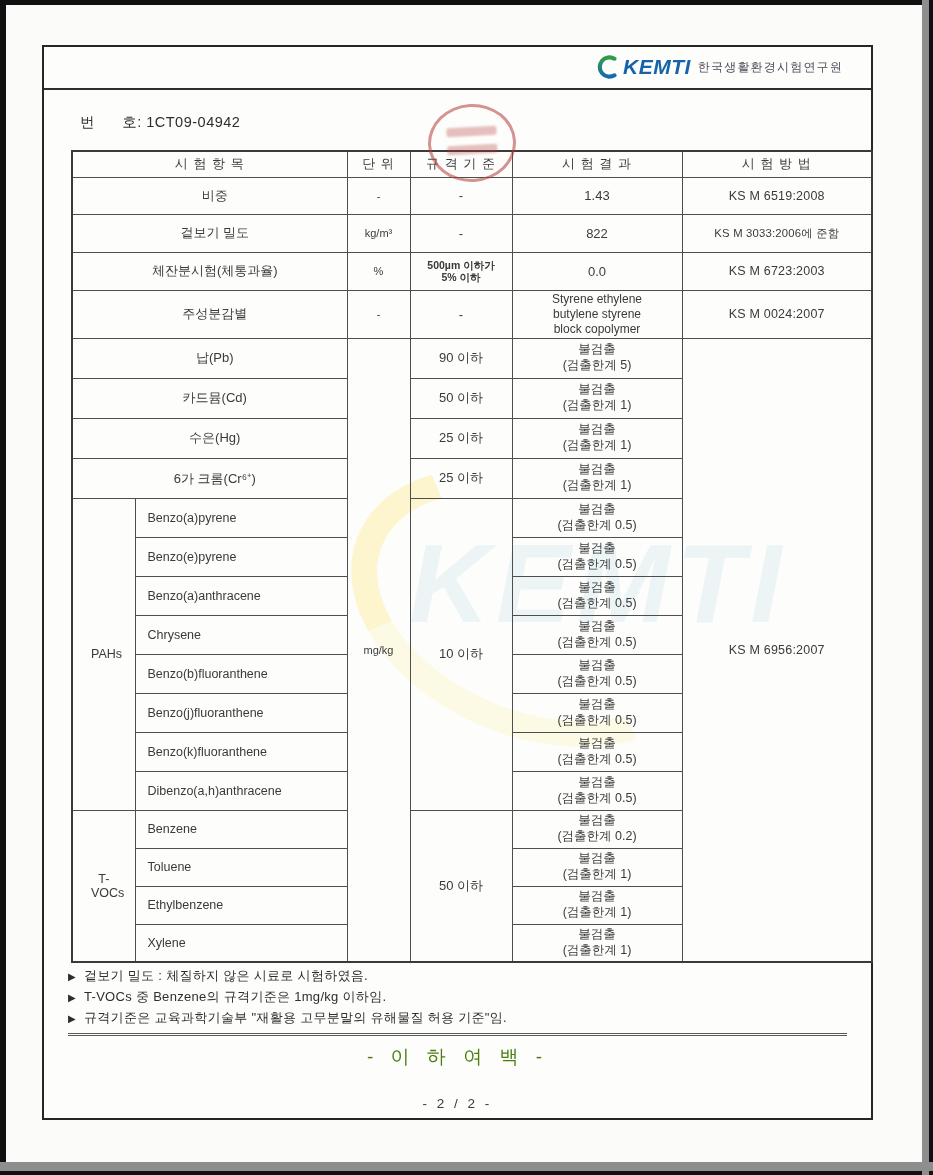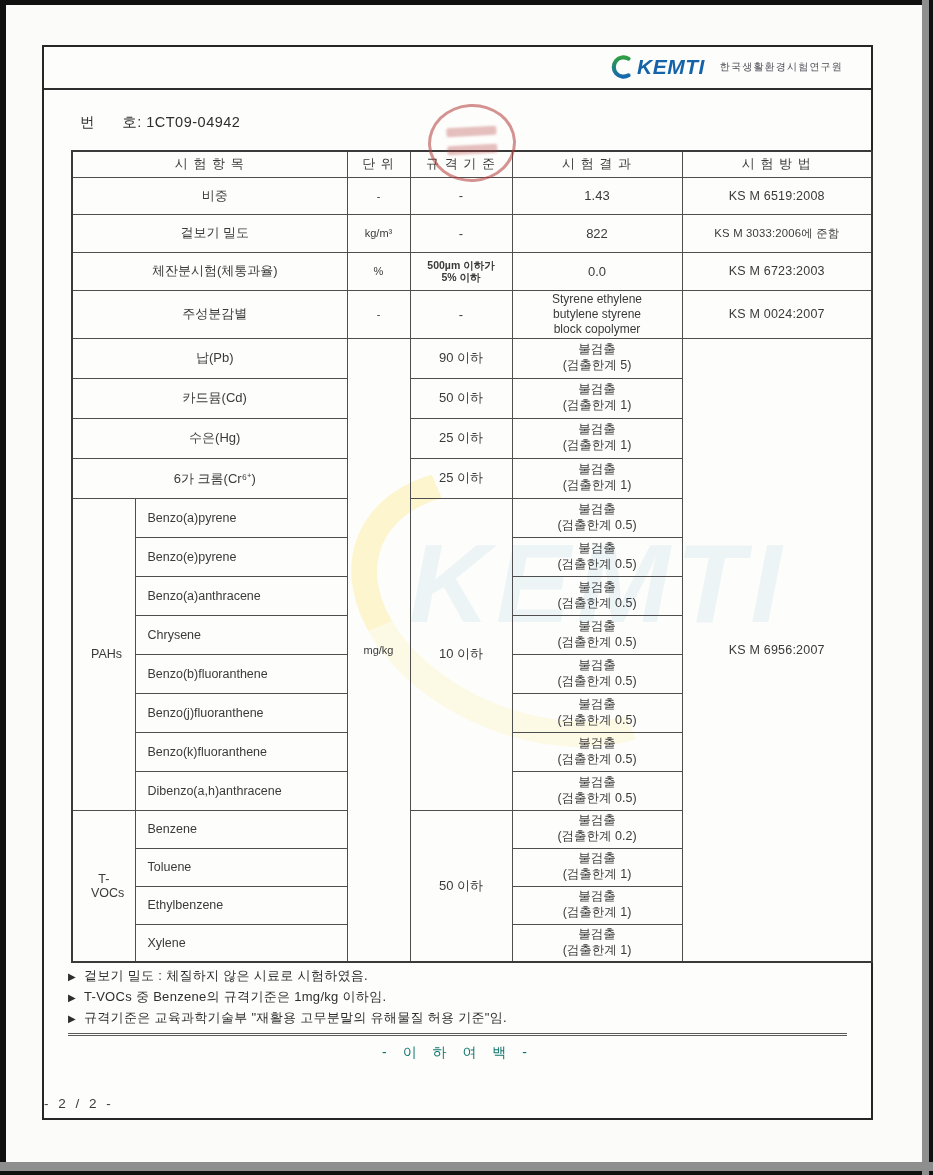--- a/index.html
+++ b/index.html
@@ -10,21 +10,21 @@
   .gray-strip-right { position:absolute; top:0; right:4px; width:7px; height:100%; background:#8e8e8e; }
   .gray-strip-bottom { position:absolute; left:0; bottom:4px; width:100%; height:9px; background:#8e8e8e; }
 
   .page { position:absolute; left:42px; top:45px; width:831px; height:1075px; border:2px solid #262626; background:#fdfdfb; }
 
   
   .header-band { position:absolute; left:0; top:0; width:100%; height:43px; border-bottom:2px solid #2e2e2e; }
   .logo { position:absolute; right:28px; top:8px; display:flex; align-items:center; gap:3px; }
   .logo-swoosh { width:24px; height:24px; }
   .logo-text { font-size:21px; font-weight:bold; font-style:italic; color:#1563a8; letter-spacing:.5px; }
-  .logo-org { font-size:10px; color:#4a4a56; letter-spacing:1.2px; margin-left:12px; filter:blur(.4px); }
+  .logo-org { font-size:12px; color:#4a4a56; letter-spacing:1.2px; margin-left:4px; filter:blur(.4px); }
 
   .doc-number { position:absolute; left:36px; top:66px; font-size:14.5px; letter-spacing:.5px; color:#2e2e2e; white-space:pre; }
 
   
   .watermark-arc { position:absolute; left:300px; top:430px; width:380px; height:260px;
     border:26px solid transparent; border-left-color:rgba(250,236,150,.45); border-bottom-color:rgba(250,236,150,.22);
     border-radius:50%; transform:rotate(22deg); z-index:0; }
   .watermark-text { position:absolute; left:365px; top:472px; font-size:112px; font-weight:bold; font-style:italic;
     color:rgba(125,185,205,.13); letter-spacing:6px; z-index:0; }
 
@@ -49,22 +49,22 @@
   .res-main { font-size:12.5px !important; }
   .method { font-size:12.5px !important; letter-spacing:.2px; }
   .method-fit { font-size:11.3px !important; }
 
   
   .footnotes { position:absolute; left:24px; top:920px; right:24px; z-index:1; }
   .footnote { display:flex; align-items:baseline; gap:8px; height:21px; font-size:13px; color:#2e2e2e; letter-spacing:.3px; }
   .fn-marker { font-size:10px; color:#2e2e2e; }
   .bottom-rule { position:absolute; left:24px; right:24px; top:986px; height:3px;
     border-top:1px solid #5a5a5a; border-bottom:1px solid #5a5a5a; }
-  .closing { position:absolute; top:997px; width:100%; text-align:center; font-size:14px; letter-spacing:6px; color:#0f766e; }
-  .pagenum { position:absolute; top:1049px; width:100%; font-size:13.5px; letter-spacing:3px; color:#3a3a3a; }
+  .closing { position:absolute; top:997px; width:100%; text-align:center; font-size:19px; letter-spacing:6px; color:#4d7c0f; }
+  .pagenum { position:absolute; top:1049px; width:100%; text-align:center; font-size:13.5px; letter-spacing:3px; color:#3a3a3a; }
 </style>
 </head>
 <body>
 
 <div class="scan-area"></div>
 <div class="gray-strip-right"></div>
 <div class="gray-strip-bottom"></div>
 
 <div class="page">
 

